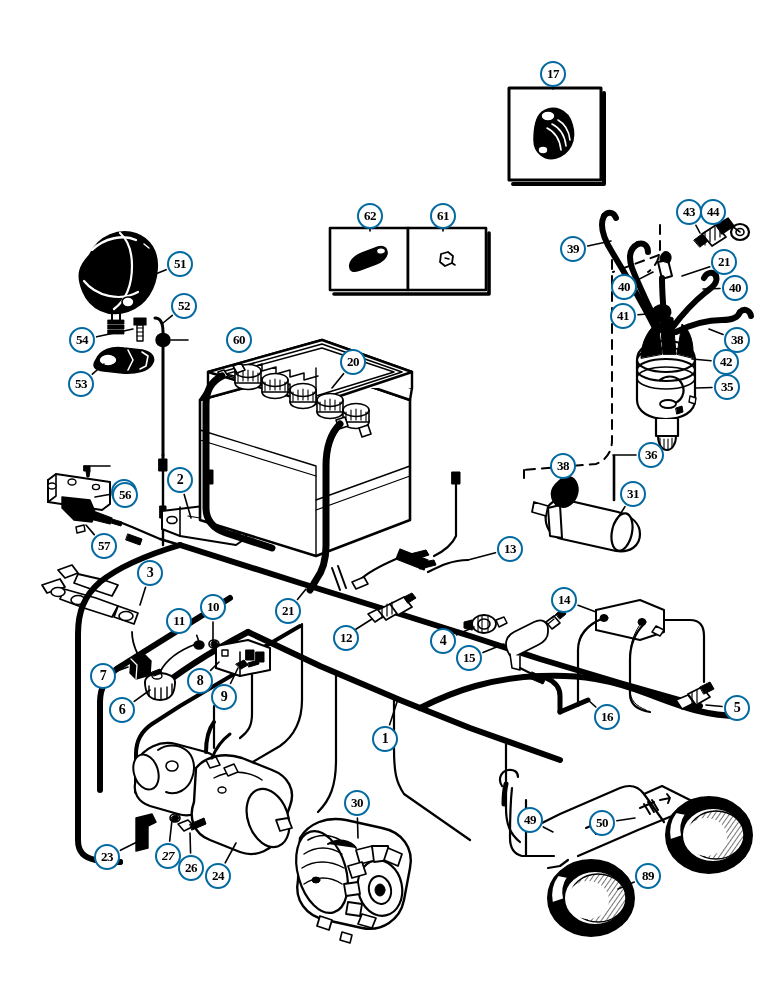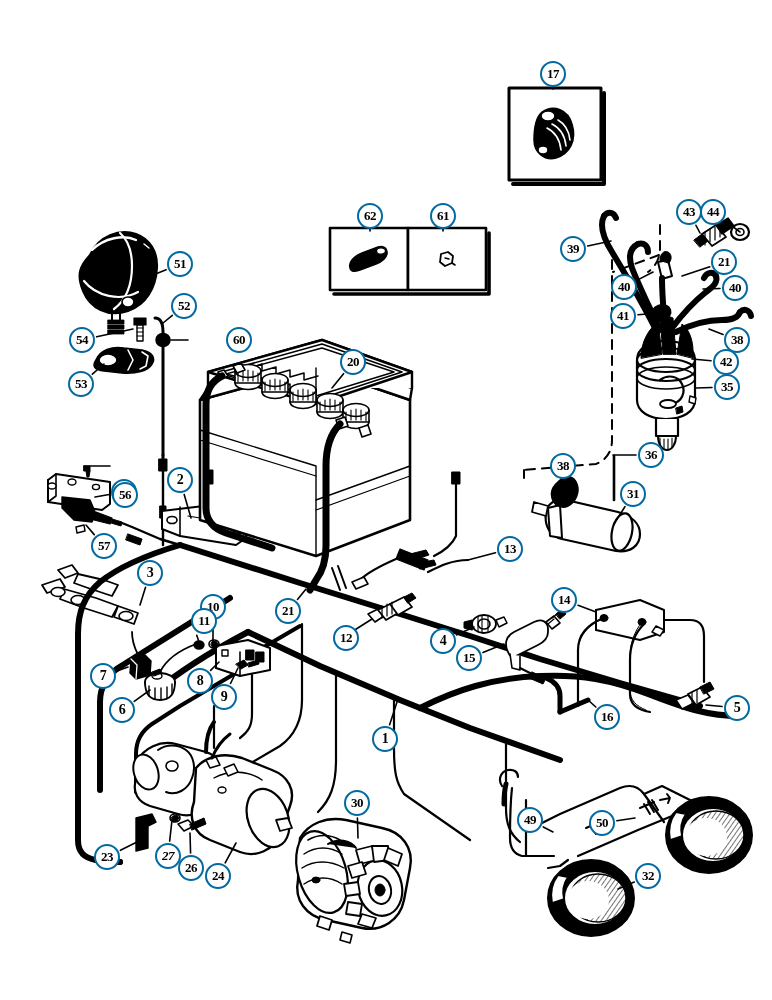--- a/index.html
+++ b/index.html
@@ -578,21 +578,21 @@
       <div class="callout" style="left: 385px; top: 739px;">1</div>
       <div class="callout" style="left: 180px; top: 480px;">2</div>
       <div class="callout" style="left: 150px; top: 573px;">3</div>
       <div class="callout" style="left: 443px; top: 641px;">4</div>
       <div class="callout" style="left: 737px; top: 708px;">5</div>
       <div class="callout" style="left: 122px; top: 710px;">6</div>
       <div class="callout" style="left: 103px; top: 676px;">7</div>
       <div class="callout" style="left: 200px; top: 681px;">8</div>
       <div class="callout" style="left: 224px; top: 697px;">9</div>
       <div class="callout sm" style="left: 213px; top: 607px;">10</div>
-      <div class="callout sm" style="left: 204px; top: 621px;">11</div>
+      <div class="callout sm" style="left: 179px; top: 621px;">11</div>
       <div class="callout sm" style="left: 346px; top: 638px;">12</div>
       <div class="callout sm" style="left: 510px; top: 549px;">13</div>
       <div class="callout sm" style="left: 564px; top: 600px;">14</div>
       <div class="callout sm" style="left: 469px; top: 658px;">15</div>
       <div class="callout sm" style="left: 607px; top: 717px;">16</div>
       <div class="callout sm" style="left: 553px; top: 74px;">17</div>
       <div class="callout sm" style="left: 353px; top: 362px;">20</div>
       <div class="callout sm" style="left: 288px; top: 611px;">21</div>
       <div class="callout sm" style="left: 107px; top: 857px;">23</div>
       <div class="callout sm" style="left: 218px; top: 876px;">24</div>
@@ -605,21 +605,21 @@
       <div class="callout sm" style="left: 724px; top: 262px;">21</div>
       <div class="callout sm" style="left: 563px; top: 466px;">38</div>
       <div class="callout sm" style="left: 737px; top: 340px;">38</div>
       <div class="callout sm" style="left: 573px; top: 249px;">39</div>
       <div class="callout sm" style="left: 624px; top: 287px;">40</div>
       <div class="callout sm" style="left: 735px; top: 288px;">40</div>
       <div class="callout sm" style="left: 623px; top: 316px;">41</div>
       <div class="callout sm" style="left: 726px; top: 362px;">42</div>
       <div class="callout sm" style="left: 689px; top: 212px;">43</div>
       <div class="callout sm" style="left: 713px; top: 212px;">44</div>
-      <div class="callout sm" style="left: 648px; top: 876px;">32</div>
+      <div class="callout sm" style="left: 648px; top: 876px;">89</div>
       <div class="callout sm" style="left: 530px; top: 820px;">49</div>
       <div class="callout sm" style="left: 602px; top: 823px;">50</div>
       <div class="callout sm" style="left: 180px; top: 264px;">51</div>
       <div class="callout sm" style="left: 184px; top: 306px; font-family: Liberation Serif, serif;">52</div>
       <div class="callout sm" style="left: 81px; top: 384px;">53</div>
       <div class="callout sm" style="left: 82px; top: 340px;">54</div>
       <div class="callout sm" style="left: 124px; top: 492px;">55</div>
       <div class="callout sm" style="left: 125px; top: 466px; margin-top: 16px;">56</div>
       <div class="callout sm" style="left: 104px; top: 546px;">57</div>
       <div class="callout sm" style="left: 214px; top: 340px; margin-left: 12px;">60</div>

